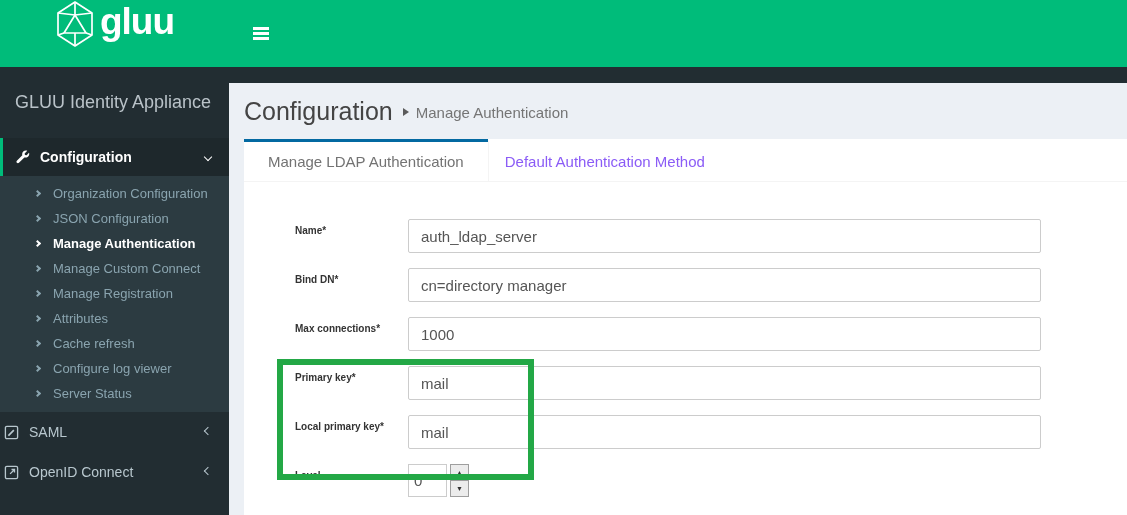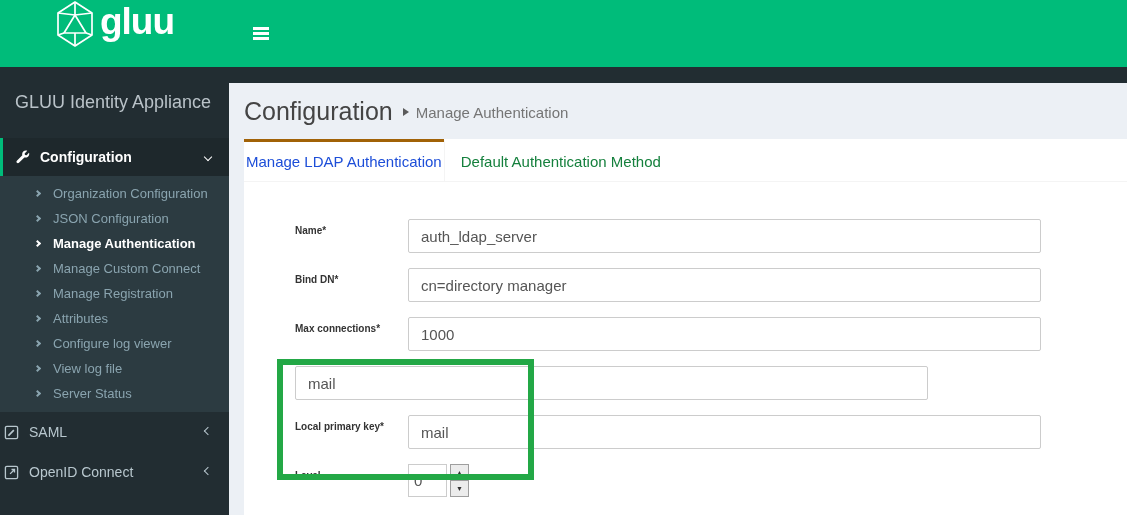--- a/index.html
+++ b/index.html
@@ -37,22 +37,22 @@
 
   
   .content { flex:1; background:#ecf0f5; }
   .dark-strip { height:16px; background:#222d32; }
   .content-header { height:56px; background:#ecf0f5; display:flex; align-items:center; padding-left:15px; }
   .page-title { font-size:25px; font-weight:400; color:#444; }
   .crumb-arrow { width:0; height:0; border-left:6px solid #5b5b5b; border-top:4px solid transparent; border-bottom:4px solid transparent; margin:2px 7px 0 10px; }
   .crumb { font-size:15px; color:#757575; padding-top:3px; }
 
   .tabs-row { margin-left:15px; height:43px; background:#fff; border-bottom:1px solid #f4f4f4; display:flex; }
-  .tab { font-size:15px; line-height:40px; padding:0 16px; color:#15803d; border-top:3px solid transparent; cursor:pointer; }
-  .tab.active { border-top:3px solid #a16207; color:#1d4ed8; padding:0 2px; }
+  .tab { font-size:15px; line-height:40px; padding:0 16px; color:#8b5cf6; border-top:3px solid transparent; cursor:pointer; }
+  .tab.active { border-top:3px solid #0369a1; color:#737373; padding:0 24px; }
   .tab.inactive { border-left:1px solid #f4f4f4; }
 
   .tab-content { margin-left:15px; height:333px; background:#fff; padding:37px 0 0 51px; }
   .form-row { display:flex; height:33px; margin-bottom:16px; }
   .form-row.gap-11 { margin-top:11px; }
   .form-row.gap-10 { margin-top:10px; }
   .f-label { width:113px; padding:5px 10px 0 0; font-size:10px; font-weight:bold; color:#333; line-height:1.35; }
   .f-input { width:633px; height:33px; border:1px solid #ccc; border-radius:2px; padding:16px 12px; font-size:15px; color:#555; background:#fff; outline:none; font-family:inherit; }
 
   .level-wrap { display:flex; }
@@ -123,25 +123,25 @@
       <div class="submenu-item">
           <i class="chev chev-right"></i>
           <span>Manage Registration</span>
         </div>
       <div class="submenu-item">
           <i class="chev chev-right"></i>
           <span>Attributes</span>
         </div>
       <div class="submenu-item">
           <i class="chev chev-right"></i>
+          <span>Cache refresh</span>
+        </div>
+      <div class="submenu-item">
+          <i class="chev chev-right"></i>
           <span>Configure log viewer</span>
-        </div>
-      <div class="submenu-item">
-          <i class="chev chev-right"></i>
-          <span>View log file</span>
         </div>
       <div class="submenu-item">
           <i class="chev chev-right"></i>
           <span>Server Status</span>
         </div>
     </div>
 
     <div class="menu-parent tall">
       <span class="mp-icon">
         <svg width="15" height="15" viewBox="0 0 16 16" fill="none" stroke="#b8c7ce" stroke-width="1.4">
@@ -186,20 +186,21 @@
       </div>
       <div class="form-row">
         <label class="f-label">Bind DN*</label>
         <input class="f-input" type="text" value="cn=directory manager" style="">
       </div>
       <div class="form-row">
         <label class="f-label">Max connections*</label>
         <input class="f-input" type="text" value="1000" style="">
       </div>
       <div class="form-row gap-11">
+        <label class="f-label">Primary key*</label>
         <input class="f-input" type="text" value="mail" style="">
       </div>
       <div class="form-row">
         <label class="f-label">Local primary key*</label>
         <input class="f-input" type="text" value="mail" style="">
       </div>
       <div class="form-row gap-10">
         <label class="f-label">Level</label>
         <div class="level-wrap">
           <input class="level-input" type="text" value="0" style="">

